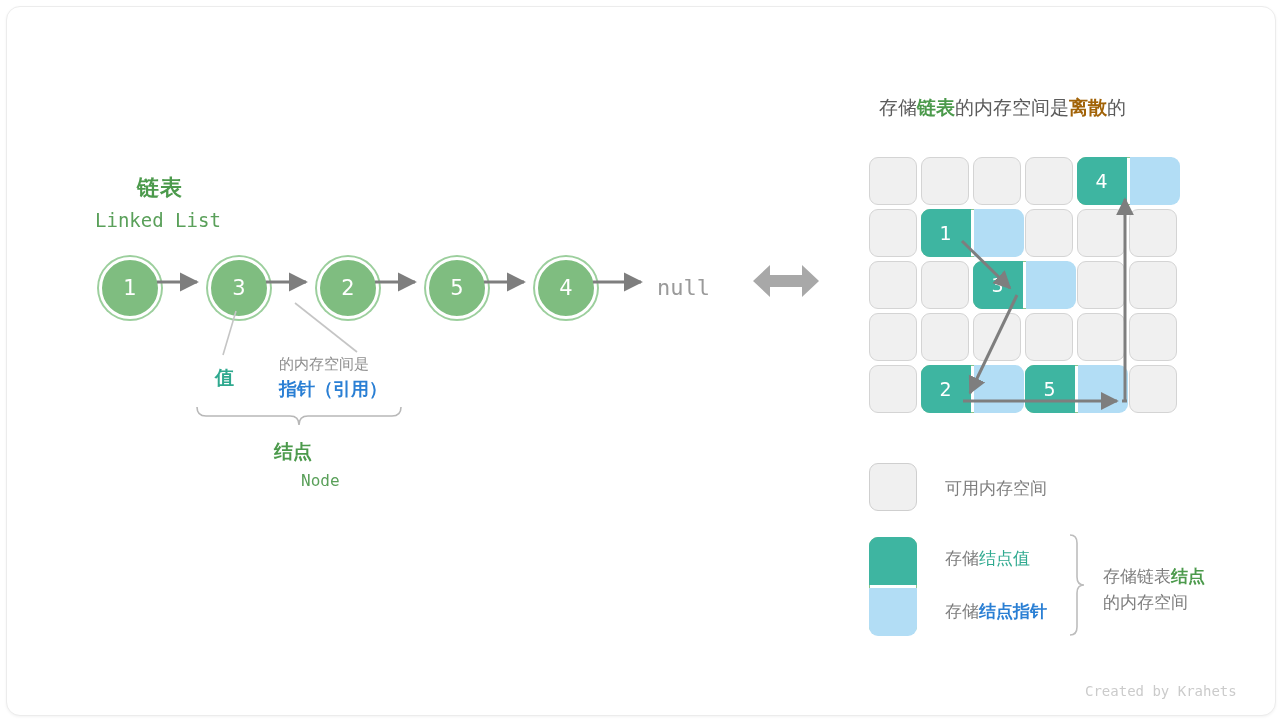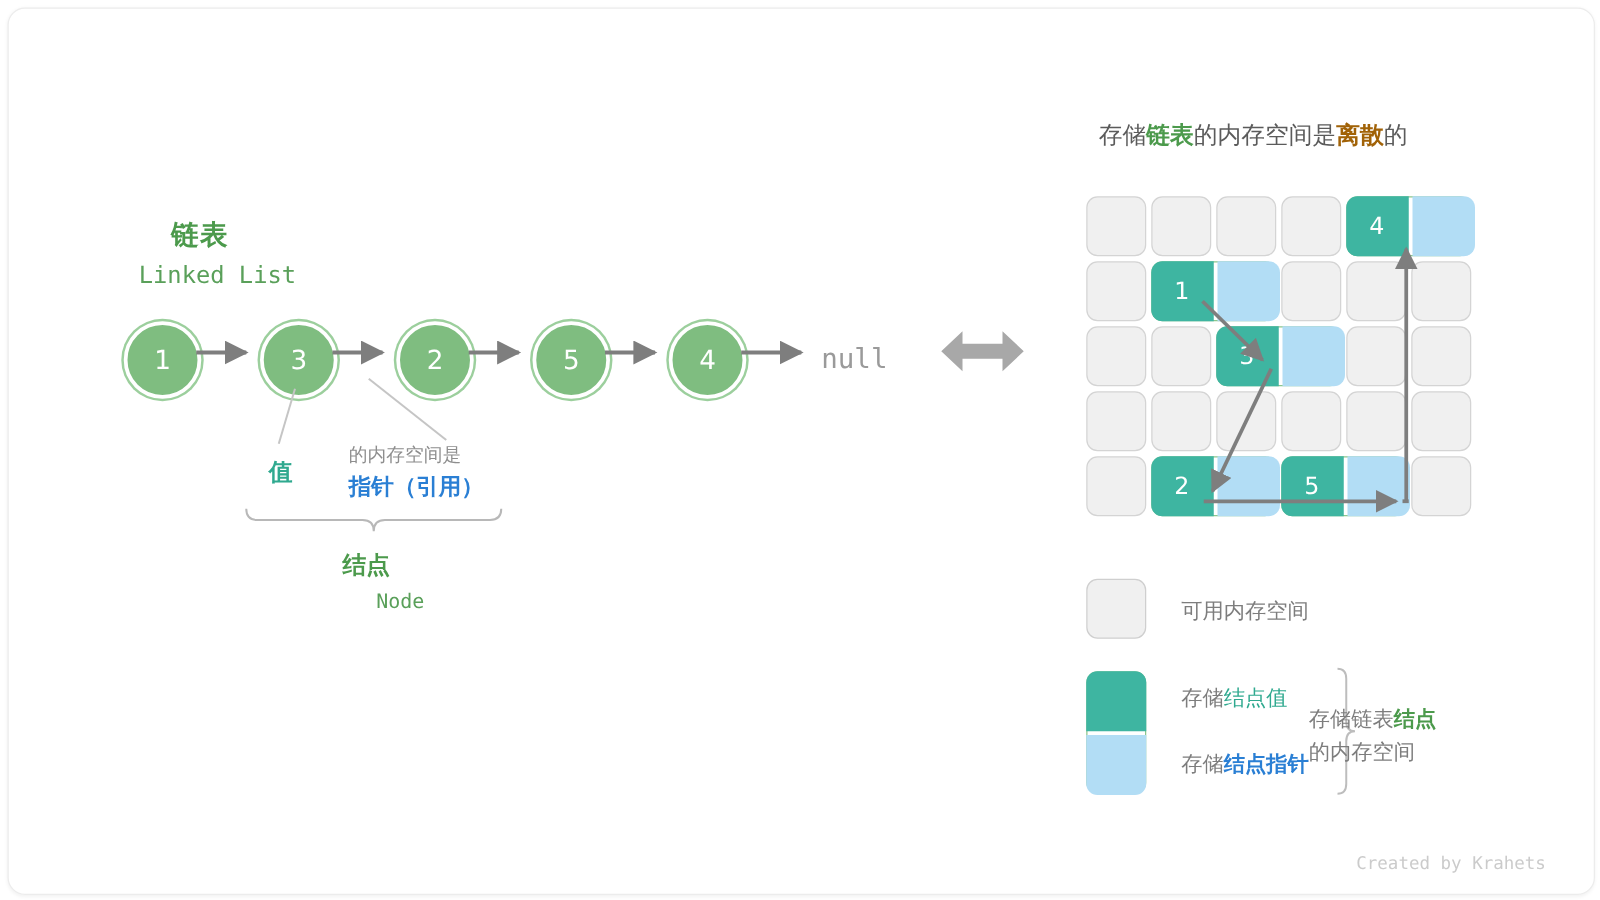--- a/index.html
+++ b/index.html
@@ -8,21 +8,21 @@
 
   #card{position:absolute;left:6px;top:6px;width:1268px;height:708px;
         background:#fff;border:1px solid #ececec;border-radius:14px;
         box-shadow:0 1px 3px rgba(0,0,0,.05);overflow:hidden;}
 
   .abs{position:absolute;}
 
   
   .ll-title{left:130px;top:166px;font-size:22px;font-weight:bold;color:#4c9a4c;
             font-family:"DejaVu Sans",sans-serif;letter-spacing:1px;}
-  .ll-sub{left:104px;top:202px;font-size:19px;color:#5aa05a;
+  .ll-sub{left:88px;top:202px;font-size:19px;color:#5aa05a;
           font-family:"DejaVu Sans Mono","Liberation Mono",monospace;}
 
   .node{position:absolute;width:62px;height:62px;border-radius:50%;
         background:#7fbd80;border:3px solid #ffffff;box-shadow:0 0 0 2px #9ccf9d;
         box-sizing:border-box;color:#ffffff;font-size:21px;
         display:flex;align-items:center;justify-content:center;
         font-family:"DejaVu Sans",sans-serif;}
 
   .nullword{left:650px;top:268px;font-size:22px;color:#9a9a9a;
             font-family:"DejaVu Sans Mono","Liberation Mono",monospace;}
@@ -196,19 +196,19 @@
 
   <div class="abs lg-pair">
     <div class="t"></div>
     <div class="b"></div>
   </div>
 
   <div class="abs lg-txt" style="left:938px;top:540px"><span>存储</span><span class="t">结点值</span></div>
 
   <div class="abs lg-txt" style="left:938px;top:593px"><span>存储</span><span class="b">结点指针</span></div>
 
-  <div class="abs lg-txt" style="left:1040px;top:556px;line-height:26px">
+  <div class="abs lg-txt" style="left:1096px;top:556px;line-height:26px">
     <div><span>存储链表</span><span class="g">结点</span></div>
     <div>的内存空间</div>
   </div>
 
   <div class="abs credit">Created by Krahets</div>
 </div>
 
 </body></html>

